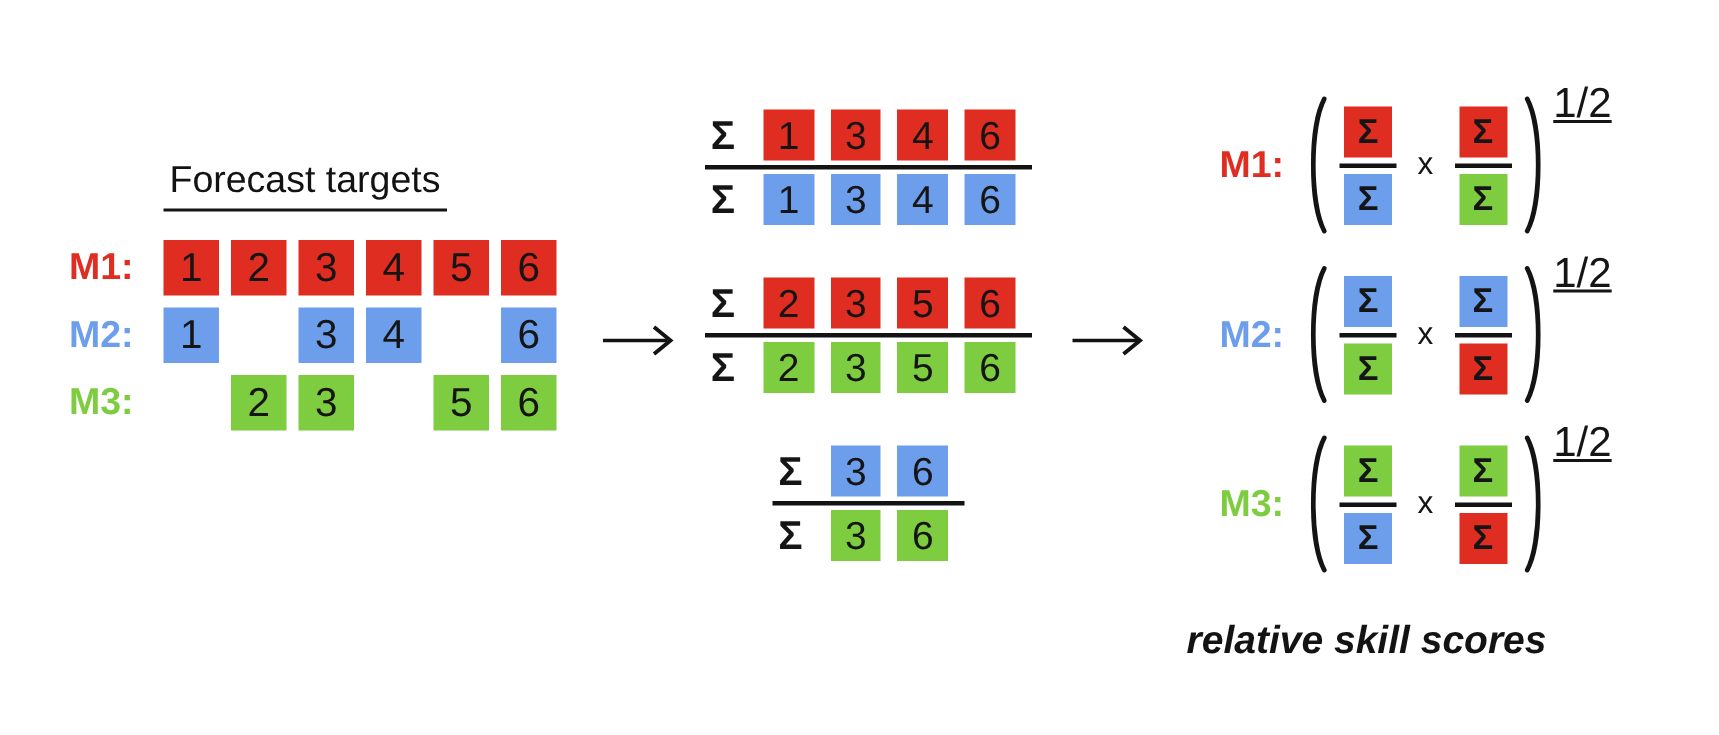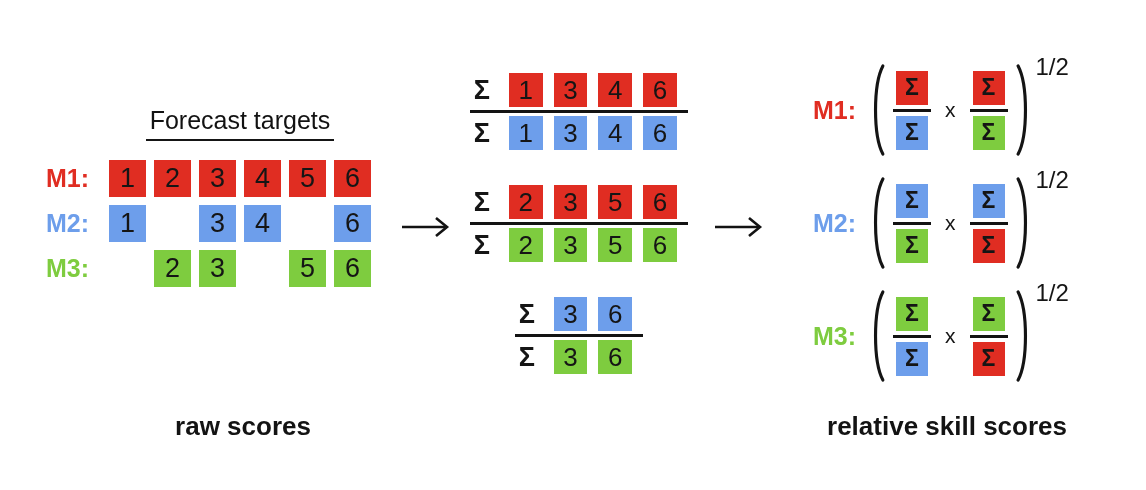--- a/index.html
+++ b/index.html
@@ -3,21 +3,21 @@
 <meta charset="utf-8">
 <style>
   html,body { margin:0; padding:0; }
   .stage {
     position:relative; width:1146px; height:490px;
     background:var(--bg,#ffffff); overflow:hidden;
     font-family:"Liberation Sans", sans-serif; color:var(--ink,#121212);
   }
   
   .left-panel { position:absolute; left:46px; top:106px; }
-  .title-wrap { width:262px; margin-left:63px; text-align:center; }
+  .title-wrap { width:262px; margin-left:63px; }
   .ft-title {
     display:inline-block; font-size:25px; line-height:28px;
     padding:0 4px 5px 4px; border-bottom:2px solid #151515;
   }
   .lrows { margin-top:19px; }
   .lrow { display:flex; align-items:center; height:37px; margin-bottom:8px; }
   .mlabel { width:53px; margin-right:10px; font-size:25px; font-weight:700; }
   .cell, .slot { width:37px; height:37px; margin-right:8px; flex:0 0 auto; }
   .cell { display:flex; align-items:center; justify-content:center; font-size:27px; color:#151515; }
   
@@ -34,26 +34,26 @@
   .mline { height:3px; background:#131313; margin:3px 0; }
   
   .right-panel { position:absolute; left:813px; top:60px; }
   .formula { display:flex; align-items:center; height:100px; margin-bottom:13px; }
   .rlabel { width:55px; font-size:25px; font-weight:700; }
   .paren { width:18px; height:94px; flex:0 0 auto; }
   .rstack { display:flex; flex-direction:column; align-items:center; margin:0 7px; }
   .sbox { width:32px; height:34px; display:flex; align-items:center; justify-content:center; font-size:23px; font-weight:700; color:#151515; }
   .rline { width:38px; height:3px; background:#131313; margin:4px 0; }
   .rx { font-size:21px; margin:0 7px; color:#151515; }
-  .rexp { font-size:24px; align-self:flex-start; margin-top:-7px; margin-left:3px; color:#151515; }
+  .rexp { font-size:28px; align-self:flex-start; margin-top:-7px; margin-left:3px; color:#151515;text-decoration:underline; }
   
   .caption { position:absolute; top:411px; transform:translateX(-50%); font-size:26px; font-weight:700; white-space:nowrap; color:#131313; }
   .cap-left { left:243px; }
   .cap-mid { left:597px; }
-  .cap-right { left:947px; }
+  .cap-right { left:911px;font-style:italic; }
 </style>
 </head>
 <body>
 
 <div class="stage">
 
   <div class="left-panel">
     <div class="title-wrap">
       <span class="ft-title">Forecast targets</span>
     </div>
@@ -218,16 +218,15 @@
         <span class="sbox" style="background: rgb(224, 45, 34);">Σ</span>
       </div>
       <svg class="paren" viewBox="0 0 18 96">
           <path d="M3 3 C 13 22, 13 74, 3 93" fill="none" stroke="#141414" stroke-width="3.2" stroke-linecap="round"></path>
         </svg>
       <span class="rexp">1/2</span>
     </div>
 
   </div>
 
-  <div class="caption cap-left">raw scores</div>
   <div class="caption cap-right">relative skill scores</div>
 
 </div>
 
 </body></html>

